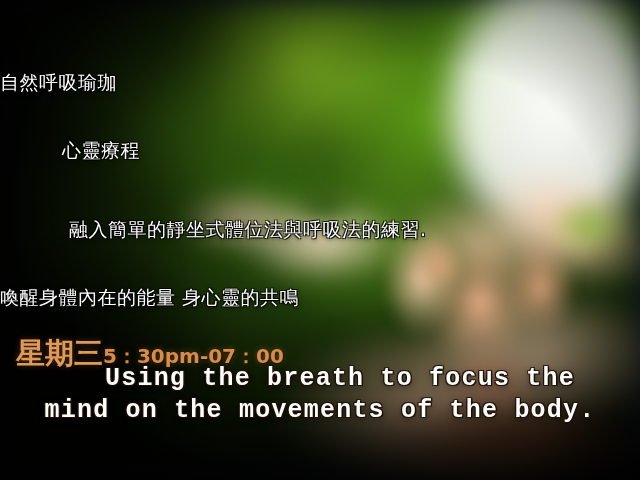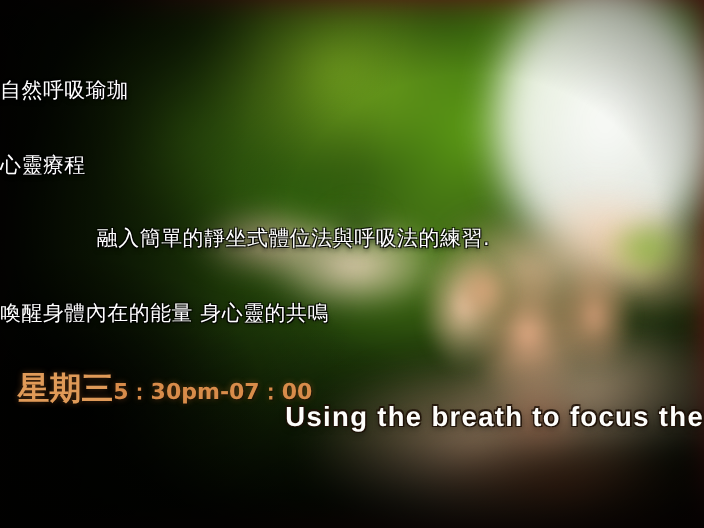--- a/index.html
+++ b/index.html
@@ -1,18 +1,18 @@
 <!DOCTYPE html>
 <html><head>
 <meta charset="utf-8">
 <style>
   html,body{margin:0;padding:0;background:#000;}
   #poster{
     position:relative;width:640px;height:480px;overflow:hidden;
-    background:#7f1d1d;
+    background:#0f172a;
     font-family:"DejaVu Sans","Liberation Sans",sans-serif;
   }
 
   
   .layer{position:absolute;inset:0;}
 
   
   #bg-base{
     background:
       radial-gradient(ellipse 180px 150px at 300px 60px, rgba(150,205,40,.85), rgba(150,205,40,0) 70%),
@@ -113,39 +113,39 @@
     color:#ffffff;
     font-family:"DejaVu Sans","Liberation Sans",sans-serif;
     font-size:19px;line-height:22.5px;letter-spacing:.5px;
     text-shadow:
       1px 1px 0 rgba(0,0,0,.85), -1px 1px 0 rgba(0,0,0,.7),
       1px -1px 0 rgba(0,0,0,.7), -1px -1px 0 rgba(0,0,0,.7),
       0 2px 4px rgba(0,0,0,.6);
     white-space:pre;
   }
   .hl{display:block;}
-  .hl.i1{}
-  .hl.i2{padding-left:88px;}
+  .hl.i1{padding-left:62px;}
+  .hl.i2{padding-left:69px;margin-top:12px;}
 
   #schedule-block{
     position:absolute;left:16px;top:283px;
     font-family:"DejaVu Sans","Liberation Sans",sans-serif;
     font-size:21px;line-height:28px;font-weight:bold;letter-spacing:0px;
     color:#dd9152;
     text-shadow:0 0 6px rgba(255,150,60,.35),1px 1px 2px rgba(0,0,0,.9);
     white-space:pre;
   }
   .sched-row{display:block;}
   .sched-day{font-size:29px;color:#e09a58;}
   .sched-time{font-size:20px;color:#d88c4a;text-align:right;}
 
   #quote-block{
-    position:absolute;left:0;top:363px;width:640px;text-align:right;
+    position:absolute;left:0;top:363px;width:640px;text-align:center;
     color:#fdfdfb;
-    font-family:Liberation Sans, sans-serif;
+    font-family:Liberation Mono, monospace;
     font-size:25px;line-height:32px;font-weight:bold;letter-spacing:1.2px;
     text-shadow:
       1.4px 1.4px 0 rgba(30,16,6,.95), -1.2px 1.2px 0 rgba(30,16,6,.8),
       1.2px -1.2px 0 rgba(30,16,6,.8), -1.2px -1.2px 0 rgba(30,16,6,.8),
       0 2px 6px rgba(0,0,0,.55);
   }
   .q-line{display:block;}
   .q-line.l1{padding-left:40px;}
 
   #watermark{
@@ -181,17 +181,18 @@
       <span class="hl i2">融入簡單的靜坐式體位法與呼吸法的練習.</span>
       <span class="hl">喚醒身體內在的能量 身心靈的共鳴</span>
     </div>
 
     <div id="schedule-block">
       <span class="sched-row"><span class="sched-day">星期三</span><span class="sched-time">5：30pm-07：00</span></span>
     </div>
 
     <div id="quote-block">
       <span class="q-line l1">Using the breath to focus the</span>
+      <span class="q-line">mind on the movements of the body.</span>
     </div>
 
 
   </div>
 </div>
 
 </body></html>

